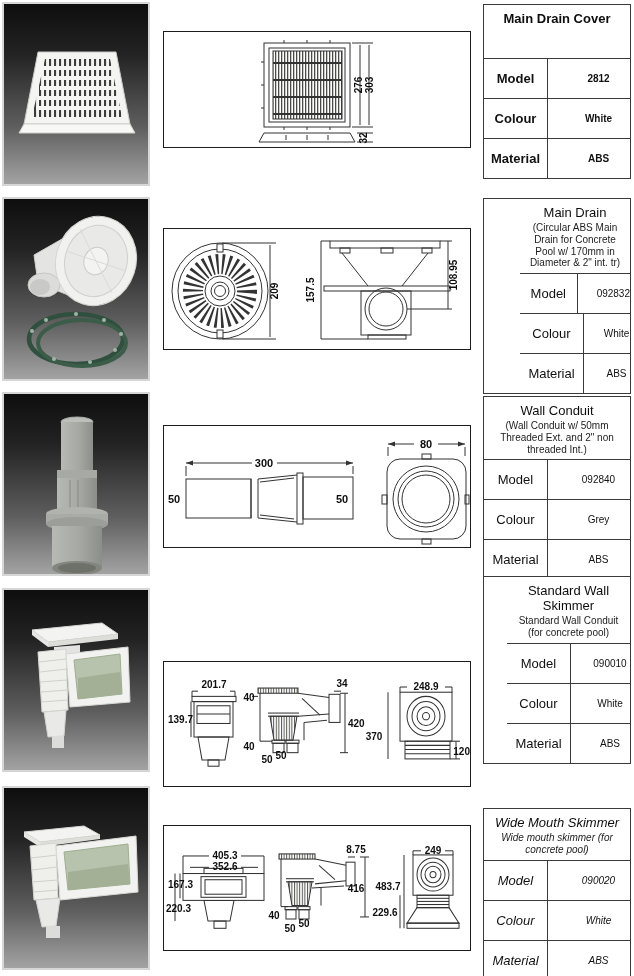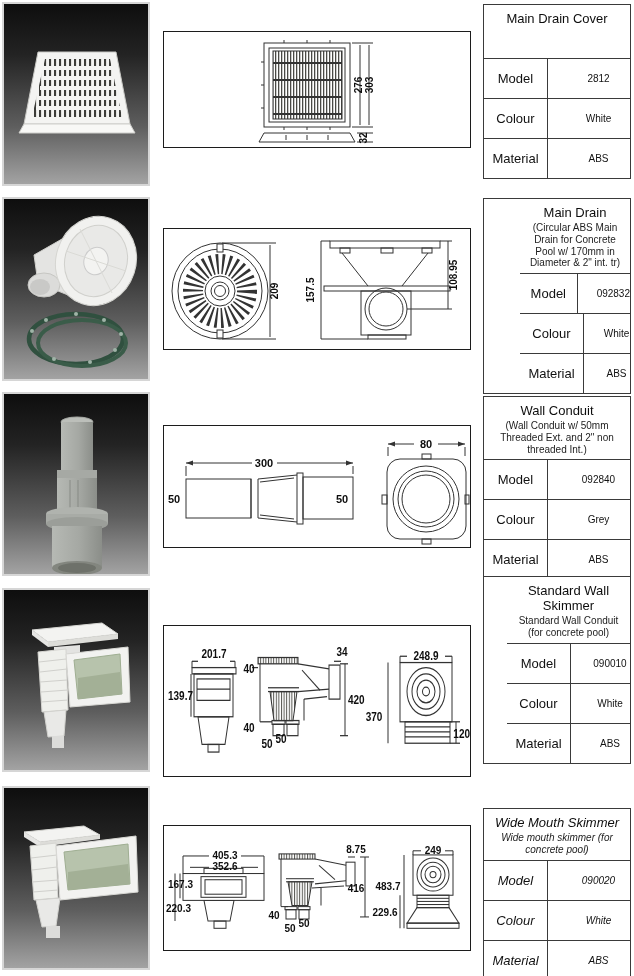--- a/index.html
+++ b/index.html
@@ -85,21 +85,21 @@
       <line x1="205" y1="13" x2="205" y2="93"></line>
       <line x1="193" y1="101" x2="209" y2="101"></line>
       <line x1="193" y1="110" x2="209" y2="110"></line>
     </g>
     <text class="dim" text-anchor="middle" transform="rotate(-90 198 53)" x="198" y="53">276</text>
     <text class="dim" text-anchor="middle" transform="rotate(-90 209 53)" x="209" y="53">303</text>
     <text class="dim" text-anchor="middle" transform="rotate(-90 203 106)" x="203" y="106">32</text>
   </svg>
 </div>
 
-<div class="spec" style="top:4px;">
+<div class="spec" style="top:4px;font-weight:bold;">
   <div class="spec-header tall-pad">
     <div class="spec-title">Main Drain Cover</div>
     <div class="spec-sub"></div>
   </div>
   <div class="spec-row">
     <div class="spec-label">Model</div>
     <div class="spec-value">2812</div>
   </div>
   <div class="spec-row">
     <div class="spec-label">Colour</div>
@@ -295,21 +295,21 @@
     <line x1="37" y1="102" x2="64" y2="100" stroke="#d0d0cc"></line>
     <line x1="37" y1="112" x2="64" y2="110" stroke="#d0d0cc"></line>
     <polygon points="62,64 124,57 126,112 66,117" fill="#f2f2f0" stroke="#d8d8d4"></polygon>
     <polygon points="70,70 116,64 118,104 74,109" fill="#b7c3ac" stroke="#9fae92"></polygon>
     <polygon points="74,88 116,82 118,104 74,109" fill="#a3b096" stroke="none"></polygon>
     <polygon points="40,122 62,120 60,146 44,147" fill="#e9e9e7" stroke="#d2d2ce"></polygon>
     <rect x="48" y="146" width="12" height="12" fill="#dcdcda" stroke="none"></rect>
   </svg>
 </div>
 
-<div class="dbox" style="top:625px;height:152px;">
+<div class="dbox" style="top:661px;height:126px;">
   <svg viewBox="0 0 306 119" preserveAspectRatio="none">
     <defs>
       <pattern id="h4" width="2.6" height="6" patternUnits="userSpaceOnUse">
         <rect width="1" height="6" style="fill:#55554f;stroke:none"></rect>
       </pattern>
     </defs>
     <g>
       <rect x="28" y="33" width="44" height="5"></rect>
       <rect x="30" y="38" width="39" height="34"></rect>
       <rect x="33" y="42" width="33" height="17"></rect>

